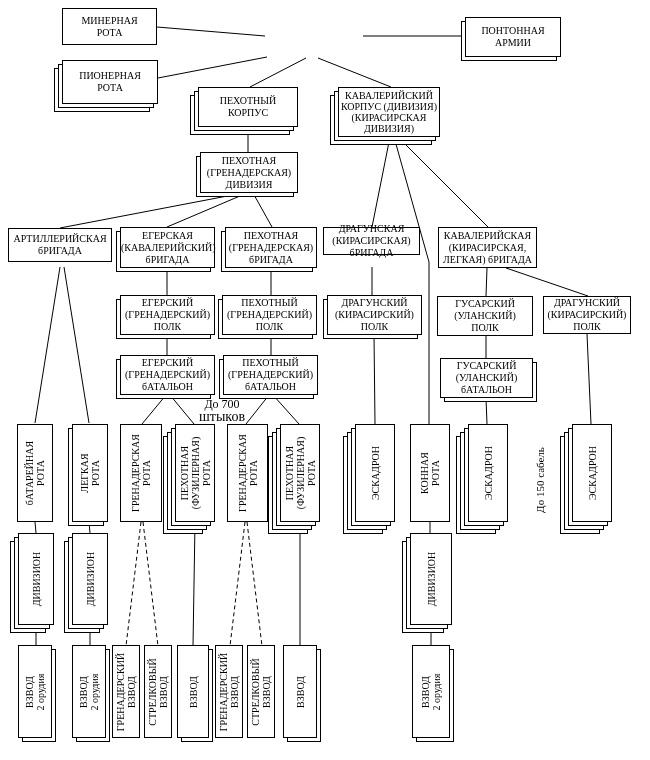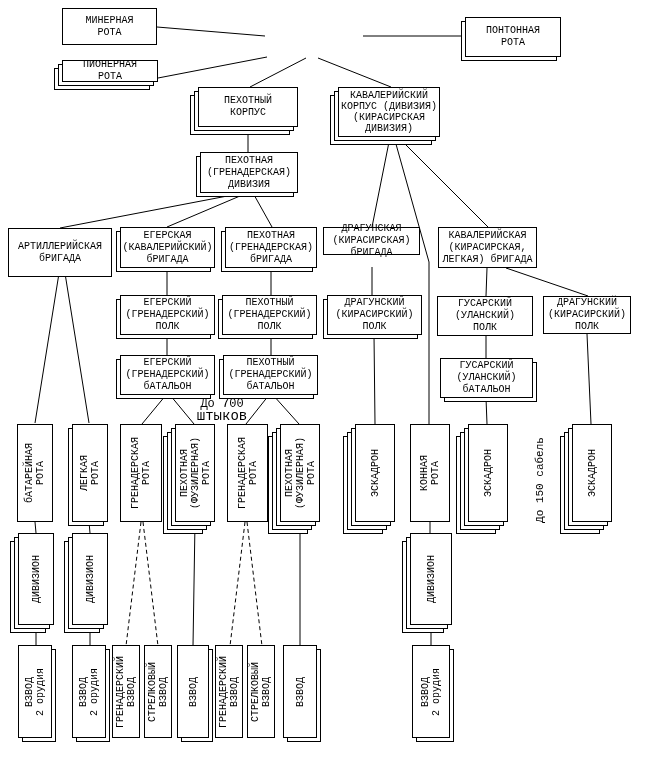--- a/index.html
+++ b/index.html
@@ -1,17 +1,17 @@
 <!DOCTYPE html>
 <html><head>
 <meta charset="utf-8">
 <style>
   html,body{margin:0;padding:0;background:#fff;}
   .page{position:relative;width:650px;height:760px;background:#fff;overflow:hidden;
-        font-family:Liberation Mono, monospace;color:#000;border-radius:22px;}
+        font-family:Liberation Serif, serif;color:#000;border-radius:22px;}
   .lines-svg{position:absolute;left:0;top:0;width:650px;height:760px;}
 
   .hbox,.vbox{position:absolute;box-sizing:border-box;background:#fff;border:1px solid #000;
         display:flex;align-items:center;justify-content:center;}
   .lbl{white-space:pre-line;text-align:center;font-size:10px;line-height:12px;width:100%;}
   .tight .lbl{line-height:11px;}
   .rot{position:absolute;left:50%;top:50%;transform:translate(-50%,-50%) rotate(-90deg);
         white-space:pre-line;text-align:center;font-size:10px;line-height:11px;}
 
   
@@ -88,23 +88,23 @@
       <line x1="247" y1="522" x2="262" y2="646"></line>
     </g>
   </svg>
 
   <div class="hbox" style="left:62px;top:8px;width:95px;height:37px">
     <div class="lbl">МИНЕРНАЯ
 РОТА</div>
   </div>
   <div class="hbox stk1" style="left:465px;top:17px;width:96px;height:40px">
     <div class="lbl">ПОНТОННАЯ
-РОТА</div>
-  </div>
-  <div class="hbox stk2" style="left:62px;top:60px;width:96px;height:22px">
+АРМИИ</div>
+  </div>
+  <div class="hbox stk2" style="left:62px;top:60px;width:96px;height:44px">
     <div class="lbl">ПИОНЕРНАЯ
 РОТА</div>
   </div>
 
   <div class="hbox stk2 dashL" style="left:198px;top:87px;width:100px;height:40px">
     <div class="lbl">ПЕХОТНЫЙ
 КОРПУС</div>
   </div>
   <div class="hbox stk2 dashL tight" style="left:338px;top:87px;width:102px;height:50px">
     <div class="lbl">КАВАЛЕРИЙСКИЙ
@@ -112,21 +112,21 @@
 (КИРАСИРСКАЯ
 ДИВИЗИЯ)</div>
   </div>
 
   <div class="hbox stk1" style="left:200px;top:152px;width:98px;height:41px">
     <div class="lbl">ПЕХОТНАЯ
 (ГРЕНАДЕРСКАЯ)
 ДИВИЗИЯ</div>
   </div>
 
-  <div class="hbox" style="left:8px;top:228px;width:104px;height:49px">
+  <div class="hbox" style="left:8px;top:228px;width:104px;height:34px">
     <div class="lbl">АРТИЛЛЕРИЙСКАЯ
 бРИГАДА</div>
   </div>
   <div class="hbox stk1" style="left:120px;top:227px;width:95px;height:41px">
     <div class="lbl">ЕГЕРСКАЯ
 (КАВАЛЕРИЙСКИЙ)
 бРИГАДА</div>
   </div>
   <div class="hbox stk1" style="left:225px;top:227px;width:92px;height:41px">
     <div class="lbl">ПЕХОТНАЯ

